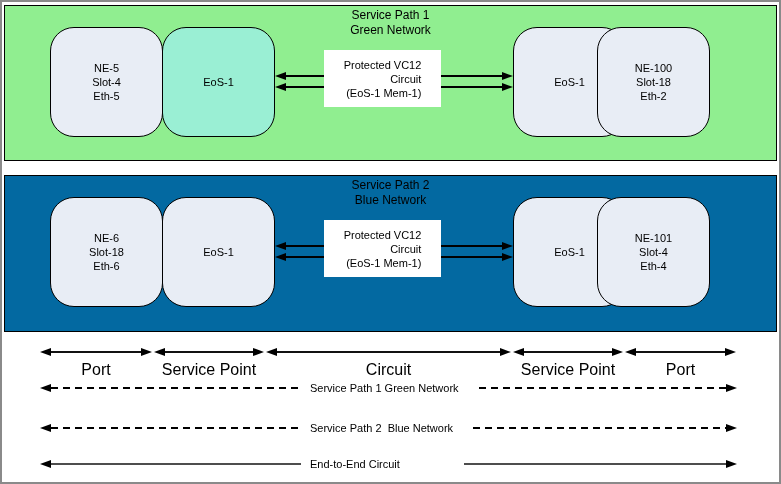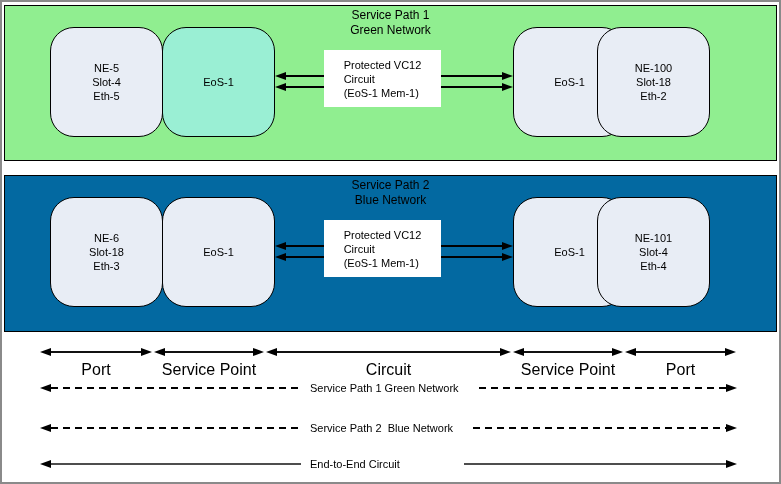--- a/index.html
+++ b/index.html
@@ -27,21 +27,21 @@
   .node-teal{background:#9AEFD4;}
   .n1{left:37px;margin-left:8px;} .n2{left:157px;} .n3{left:508px;} .n4{left:592px;}
   .conn{
     position:absolute;left:270px;width:238px;height:9px;
     display:flex;align-items:center;z-index:0;
   }
   .conn-a{top:65px;} .conn-b{top:76px;}
   .conn .ln{flex:1;height:2px;background:#000;}
   .circuit-box{
     position:absolute;left:319px;top:44px;width:117px;height:57px;background:#fff;
-    z-index:2;display:flex;align-items:center;justify-content:center;text-align:left;
+    z-index:2;display:flex;align-items:center;justify-content:center;text-align:right;
     font-size:11px;line-height:14px;white-space:pre-line;
   }
   .ah{width:0;height:0;border-top:4px solid transparent;border-bottom:4px solid transparent;flex:0 0 auto;}
   .ah-l{border-right:11px solid #000;}
   .ah-r{border-left:11px solid #000;}
   .dim{
     position:absolute;top:345px;height:9px;display:flex;align-items:center;
   }
   .dim .ln{flex:1;height:2px;background:#111;}
   .d1{left:38px;width:112px;} .d2{left:152px;width:110px;} .d3{left:264px;width:245px;}
@@ -108,21 +108,21 @@
       <span class="ah ah-r"></span>
     </div>
     <div class="conn conn-b">
       <span class="ah ah-l"></span>
       <span class="ln"></span>
       <span class="ah ah-r"></span>
     </div>
 
     <div class="node n1">NE-6
 Slot-18
-Eth-3</div>
+Eth-6</div>
     <div class="node n2">EoS-1</div>
     <div class="circuit-box">Protected VC12
 Circuit
 (EoS-1 Mem-1)</div>
     <div class="node n3">EoS-1</div>
     <div class="node n4">NE-101
 Slot-4
 Eth-4</div>
   </div>
 

